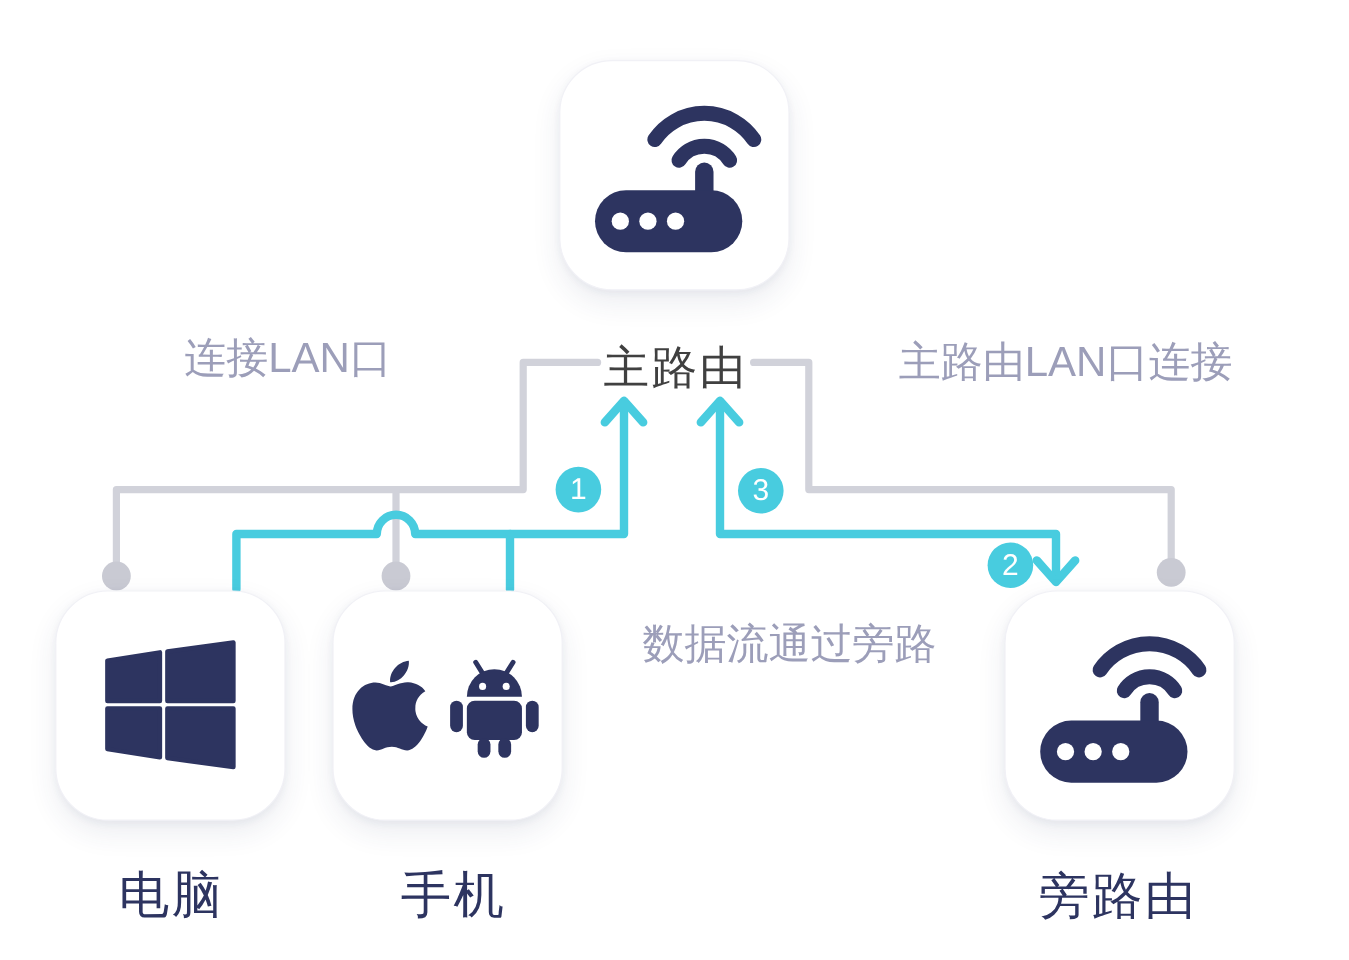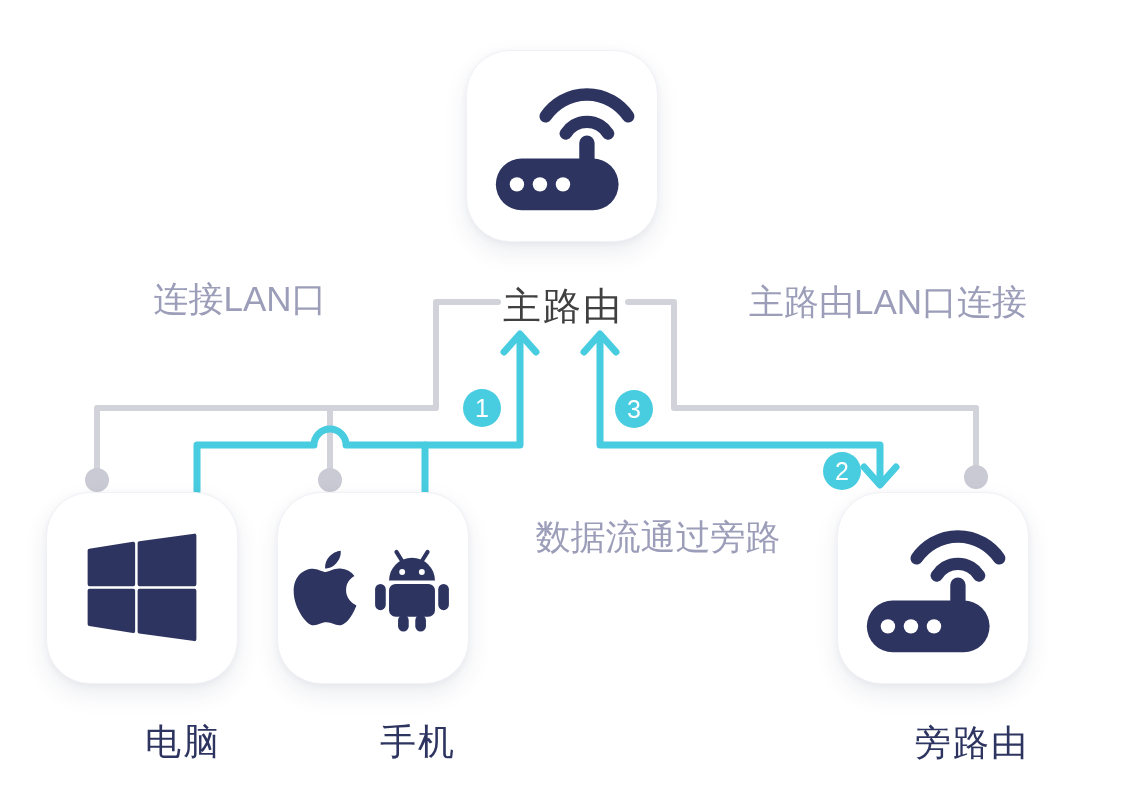--- a/index.html
+++ b/index.html
@@ -10,21 +10,21 @@
   .wires{position:absolute;left:0;top:0;z-index:1;}
   .card{
     position:absolute;width:192px;height:192px;background:#ffffff;border-radius:44px;
     border:1px solid #f1f1f6;box-sizing:border-box;
     box-shadow:0 10px 24px rgba(48,55,100,0.09),0 2px 6px rgba(48,55,100,0.05);
     display:flex;align-items:center;justify-content:center;z-index:2;
   }
   .card.phone-card{gap:14px;}
   .node-label{
     position:absolute;transform:translateX(-50%);z-index:2;
-    color:#2d3460;font-size:36px;font-weight:500;letter-spacing:2px;white-space:nowrap;margin-left:40px;
+    color:#2d3460;font-size:42px;font-weight:500;letter-spacing:2px;white-space:nowrap;
   }
   .hub-label{
     position:absolute;transform:translateX(-50%);z-index:2;
     color:#404040;font-size:38px;font-weight:500;letter-spacing:2px;white-space:nowrap;
   }
   .annotation{
     position:absolute;transform:translateX(-50%);z-index:2;text-align:center;
     color:#9c9eb9;font-size:35px;font-weight:400;line-height:53px;white-space:nowrap;
   }
   .annotation.center-note{line-height:58px;}

